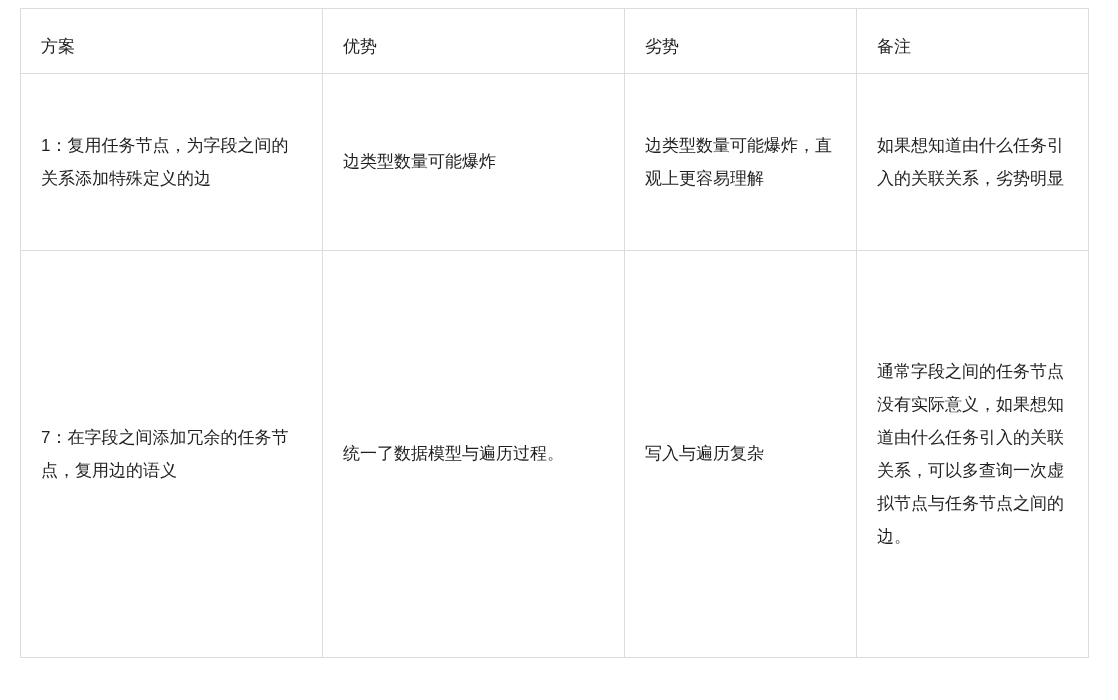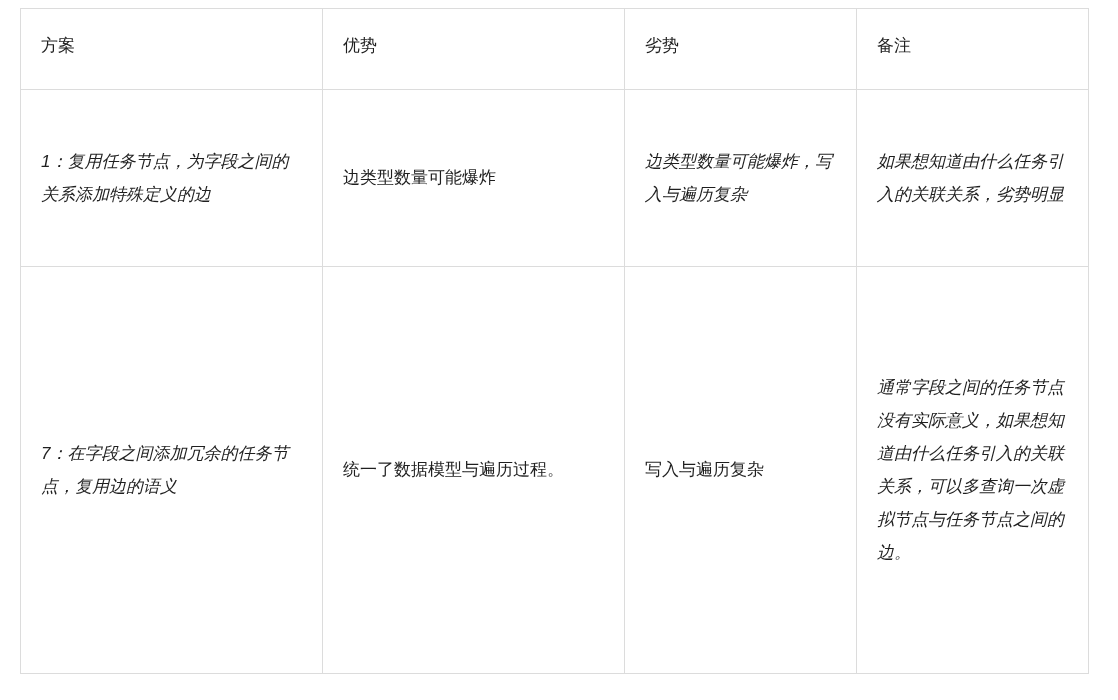--- a/index.html
+++ b/index.html
@@ -39,32 +39,30 @@
     font-size: 17px;
     line-height: 1.95;
     font-weight: normal;
     text-align: left;
     color: #1f1f1f;
     word-break: break-all;
   }
   table.compare thead th {
     height: 48px;
     padding-top: 14px;
-    padding-bottom: 18px;
+    padding-bottom: 2px;
     vertical-align: middle;
-    font-family: Liberation Mono, monospace;
   }
   table.compare tbody tr.row-1 td { height: 140px; }
   table.compare tbody tr.row-2 td { height: 370px; margin-left: 26px; }
 
   .cell-justify {
     text-align: justify;
     text-align-last: left;
     text-justify: inter-character;
-    font-style: italic;
   }
   .cell-mid {
     text-align: left;
   }
 </style>
 </head>
 <body>
 
 <div class="page">
   <table class="compare">
@@ -79,21 +77,21 @@
         <th>方案</th>
         <th>优势</th>
         <th>劣势</th>
         <th>备注</th>
       </tr>
     </thead>
     <tbody>
       <tr class="row-1">
         <td class="cell-justify">1：复用任务节点，为字段之间的关系添加特殊定义的边</td>
         <td class="cell-mid">边类型数量可能爆炸</td>
-        <td class="cell-justify">边类型数量可能爆炸，写入与遍历复杂</td>
+        <td class="cell-justify">边类型数量可能爆炸，直观上更容易理解</td>
         <td class="cell-justify">如果想知道由什么任务引入的关联关系，劣势明显</td>
       </tr>
       <tr class="row-2">
         <td class="cell-justify">7：在字段之间添加冗余的任务节点，复用边的语义</td>
         <td class="cell-mid">统一了数据模型与遍历过程。</td>
         <td class="cell-mid">写入与遍历复杂</td>
         <td class="cell-justify">通常字段之间的任务节点没有实际意义，如果想知道由什么任务引入的关联关系，可以多查询一次虚拟节点与任务节点之间的边。</td>
       </tr>
     </tbody>
   </table>

